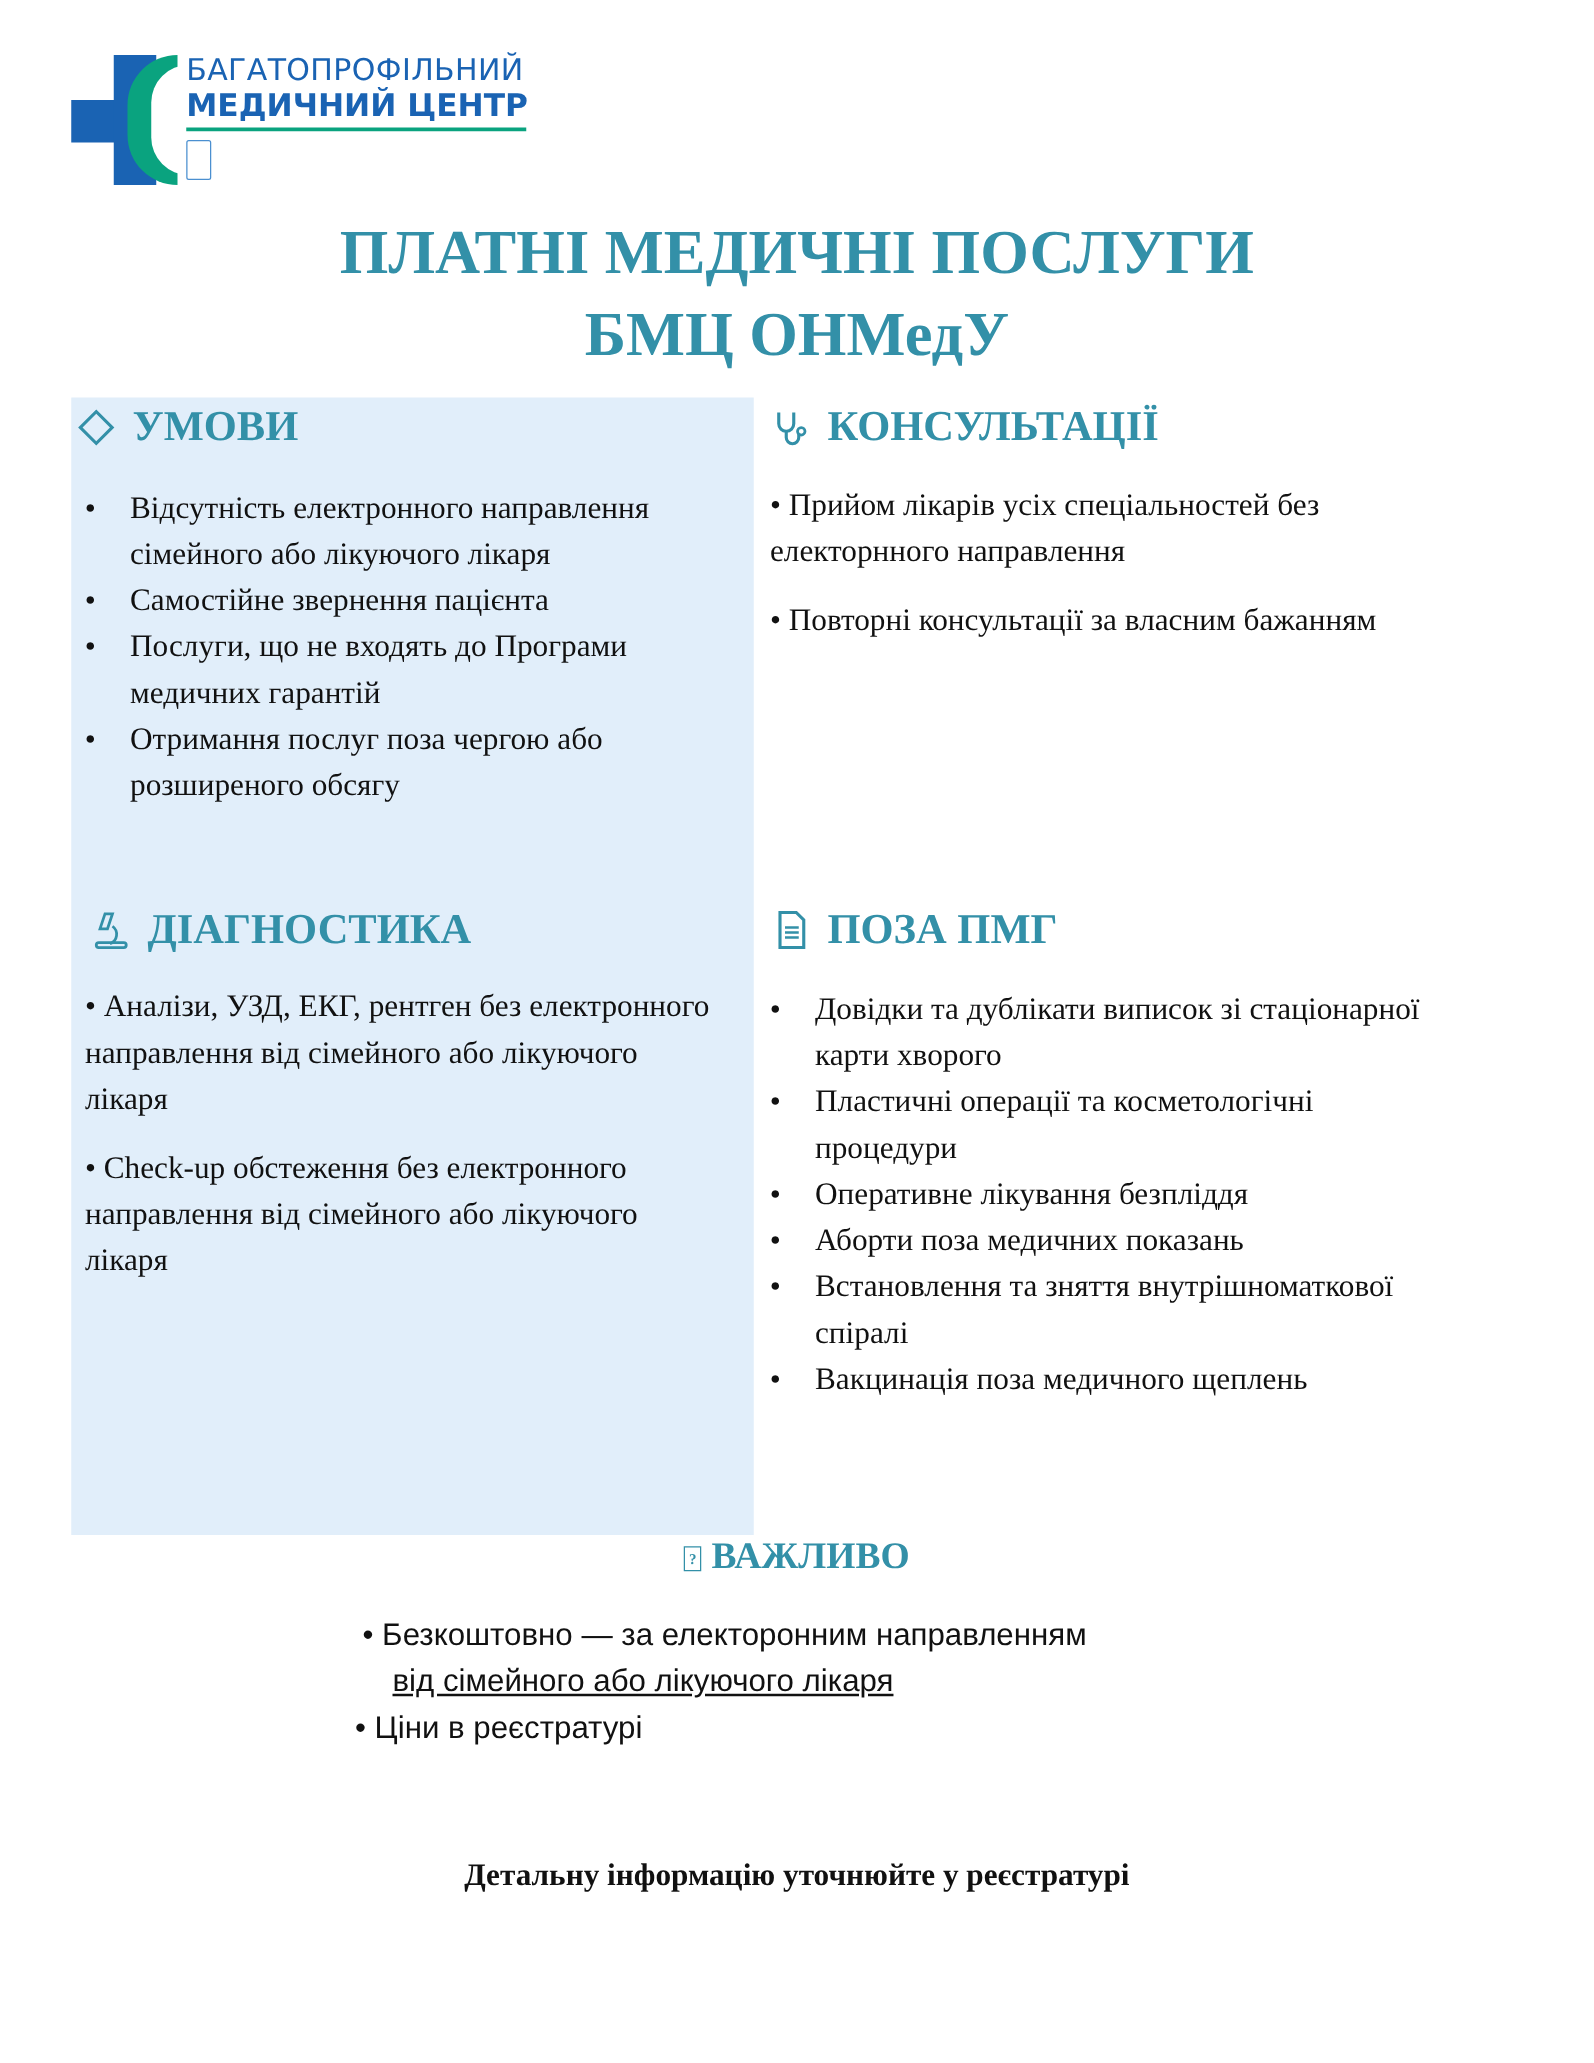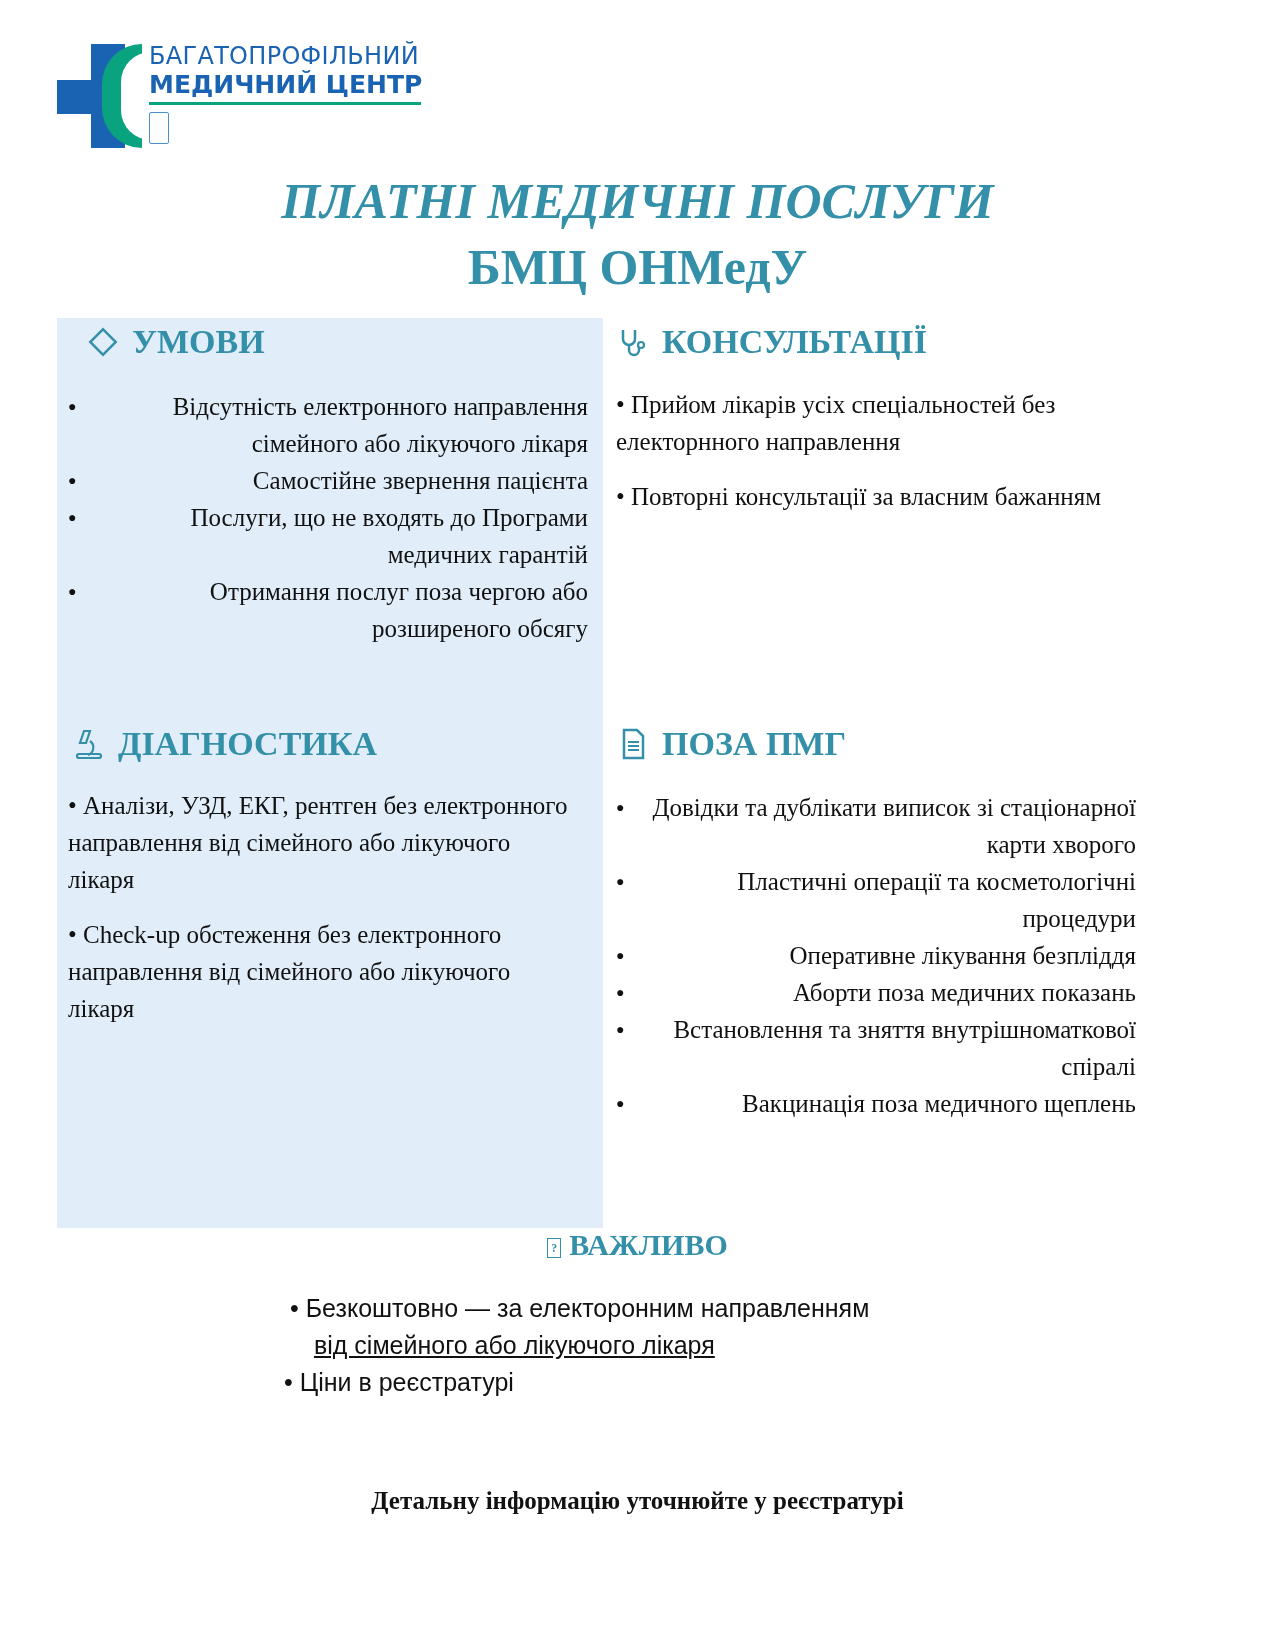--- a/index.html
+++ b/index.html
@@ -9,32 +9,32 @@
   .logo .cross-v { position: absolute; left: 34px; top: 2px; width: 34px; height: 104px; background: #1a63b3; }
   .logo .arc { position: absolute; left: 45px; top: 2px; width: 40px; height: 104px; border-radius: 60px 0 0 60px; background: #0aa37f; }
   .logo .arc-inner { position: absolute; left: 64px; top: 10px; width: 30px; height: 88px; border-radius: 50px 0 0 50px; background: #fff; }
   .logo .t1 { position: absolute; left: 92px; top: 0; font-family: "DejaVu Sans", sans-serif; font-size: 24px; color: #1a63b3; letter-spacing: 0.3px; white-space: nowrap; }
   .logo .t2 { position: absolute; left: 92px; top: 28px; font-family: "DejaVu Sans", sans-serif; font-weight: bold; font-size: 25px; color: #1a63b3; white-space: nowrap; }
   .logo .rule { position: absolute; left: 92px; top: 60px; width: 272px; height: 3px; background: #0aa37f; }
   .logo .uni-icon { position: absolute; left: 92px; top: 70px; width: 18px; height: 30px; border: 1.5px solid #4a8fd0; border-radius: 2px; }
   .logo .t3 { position: absolute; left: 124px; top: 66px; font-family: "DejaVu Sans", sans-serif; font-size: 16px; line-height: 20px; color: #1e3a6a; white-space: nowrap; }
 
   .title { position: absolute; left: 0; width: 1275px; text-align: center; font-weight: bold; font-size: 50px; color: #3390a8; }
-  .title.l1 { top: 172px; font-style: italic; }
+  .title.l1 { top: 172px; }
   .title.l2 { top: 238px; font-family: Liberation Serif, serif; }
 
   .panel-bg { position: absolute; left: 57px; top: 318px; width: 546px; height: 910px; background: #e1eefa; }
 
   .sec-head { position: absolute; font-weight: bold; font-size: 34px; color: #3390a8; white-space: nowrap; display: flex; align-items: center; gap: 12px; }
   .sec-head .ic { width: 34px; height: 34px; display: inline-flex; align-items: center; justify-content: center; }
   .sec-head svg { display: block; }
 
   .list { position: absolute; font-size: 25px; line-height: 37px; margin: 0; padding: 0; list-style: none; }
   .list li { position: relative; }
-  .list.dot li { padding-left: 36px; text-align: right; }
+  .list.dot li { padding-left: 36px; }
   .list.dot li::before { content: "\25CF"; position: absolute; left: 0; top: 0; font-size: 14px; }
   .plain p { margin: 0 0 18px 0; }
 
   .important-head { position: absolute; left: 0; width: 1275px; top: 1228px; text-align: center; font-weight: bold; font-size: 30px; color: #3390a8; }
   .important-head .box { display: inline-block; width: 12px; height: 18px; border: 1px solid #3390a8; font-size: 12px; line-height: 18px; vertical-align: 3px; margin-right: 8px; }
   .imp-list { position: absolute; font-family: "Liberation Sans", sans-serif; font-size: 25px; line-height: 37px; color: #111; }
   .footer-note { position: absolute; left: 0; width: 1275px; top: 1455px; text-align: center; font-weight: bold; font-size: 25px; margin-top: 32px; }
 </style>
 </head>
 <body>
@@ -48,21 +48,21 @@
   <div class="t2">МЕДИЧНИЙ ЦЕНТР</div>
   <div class="rule"></div>
   <div class="uni-icon"></div>
 </div>
 
 <div class="title l1">ПЛАТНІ МЕДИЧНІ ПОСЛУГИ</div>
 <div class="title l2">БМЦ ОНМедУ</div>
 
 <div class="panel-bg"></div>
 
-<div class="sec-head" style="left:86px; top:323px;">
+<div class="sec-head" style="left:60px; top:323px;">
   <span class="ic">
     <svg width="34" height="34" viewBox="0 0 34 34">
         <rect x="8" y="8" width="18" height="18" transform="rotate(45 17 17)" fill="none" stroke="#3390a8" stroke-width="2.5"></rect>
       </svg>
   </span>
   <span>УМОВИ</span>
 </div>
 <ul class="list dot" style="left:68px; top:388px; width:520px;">
   <li>Відсутність електронного направлення сімейного або лікуючого лікаря</li>
   <li>Самостійне звернення пацієнта</li>

